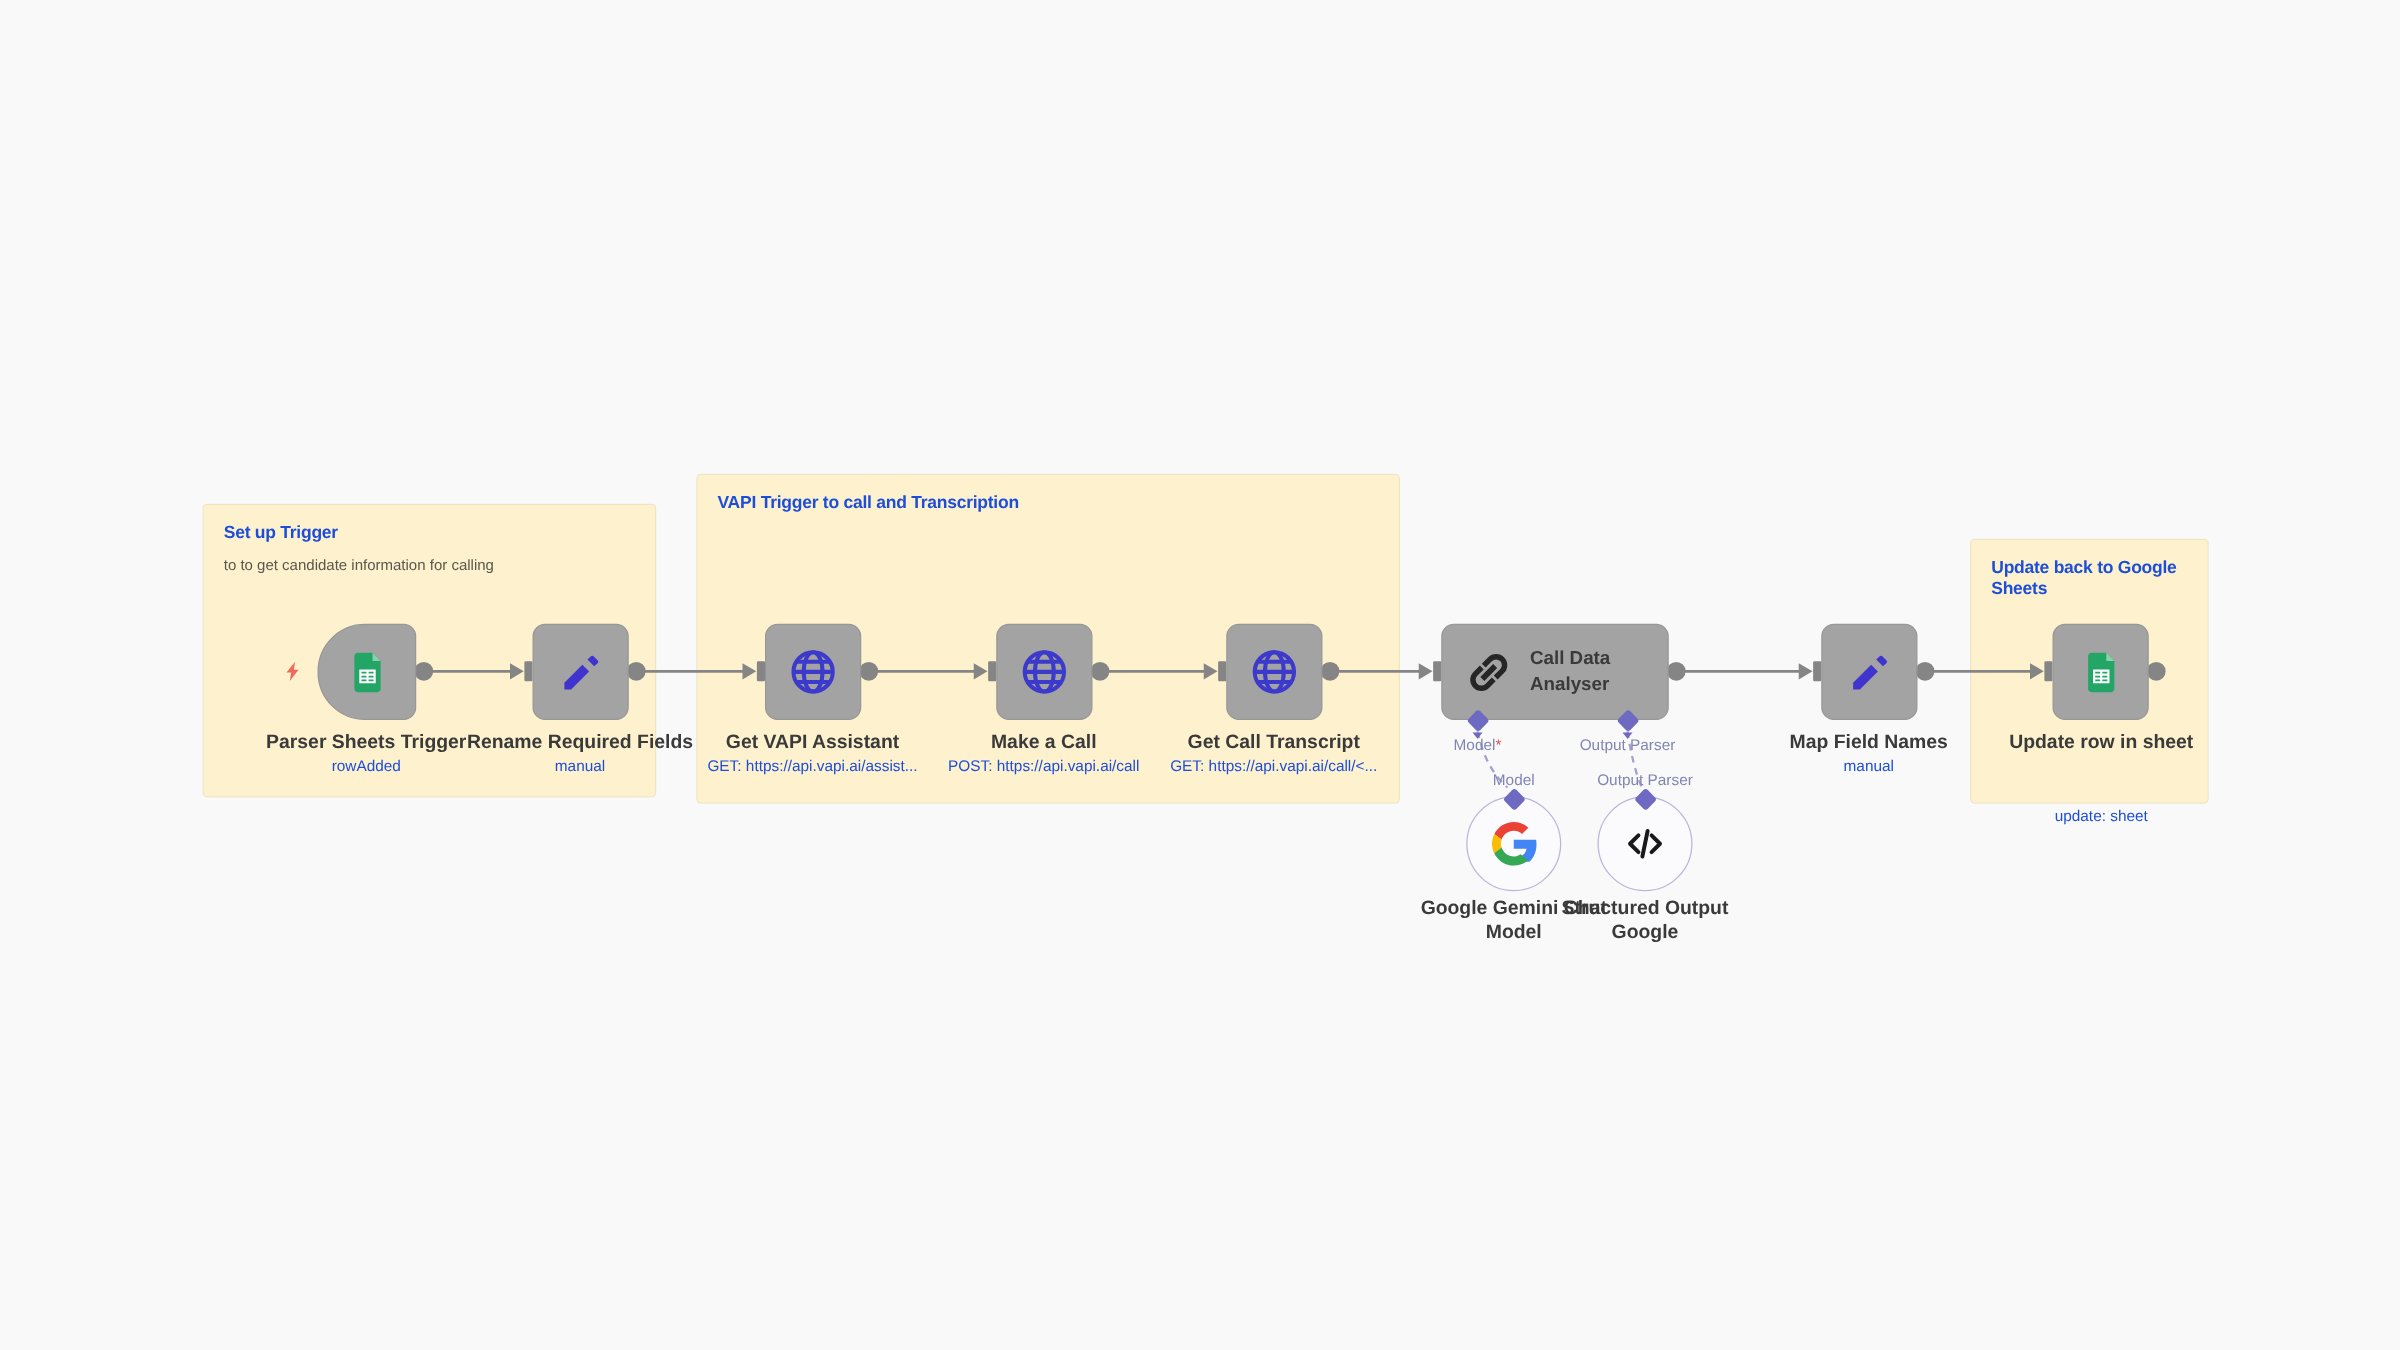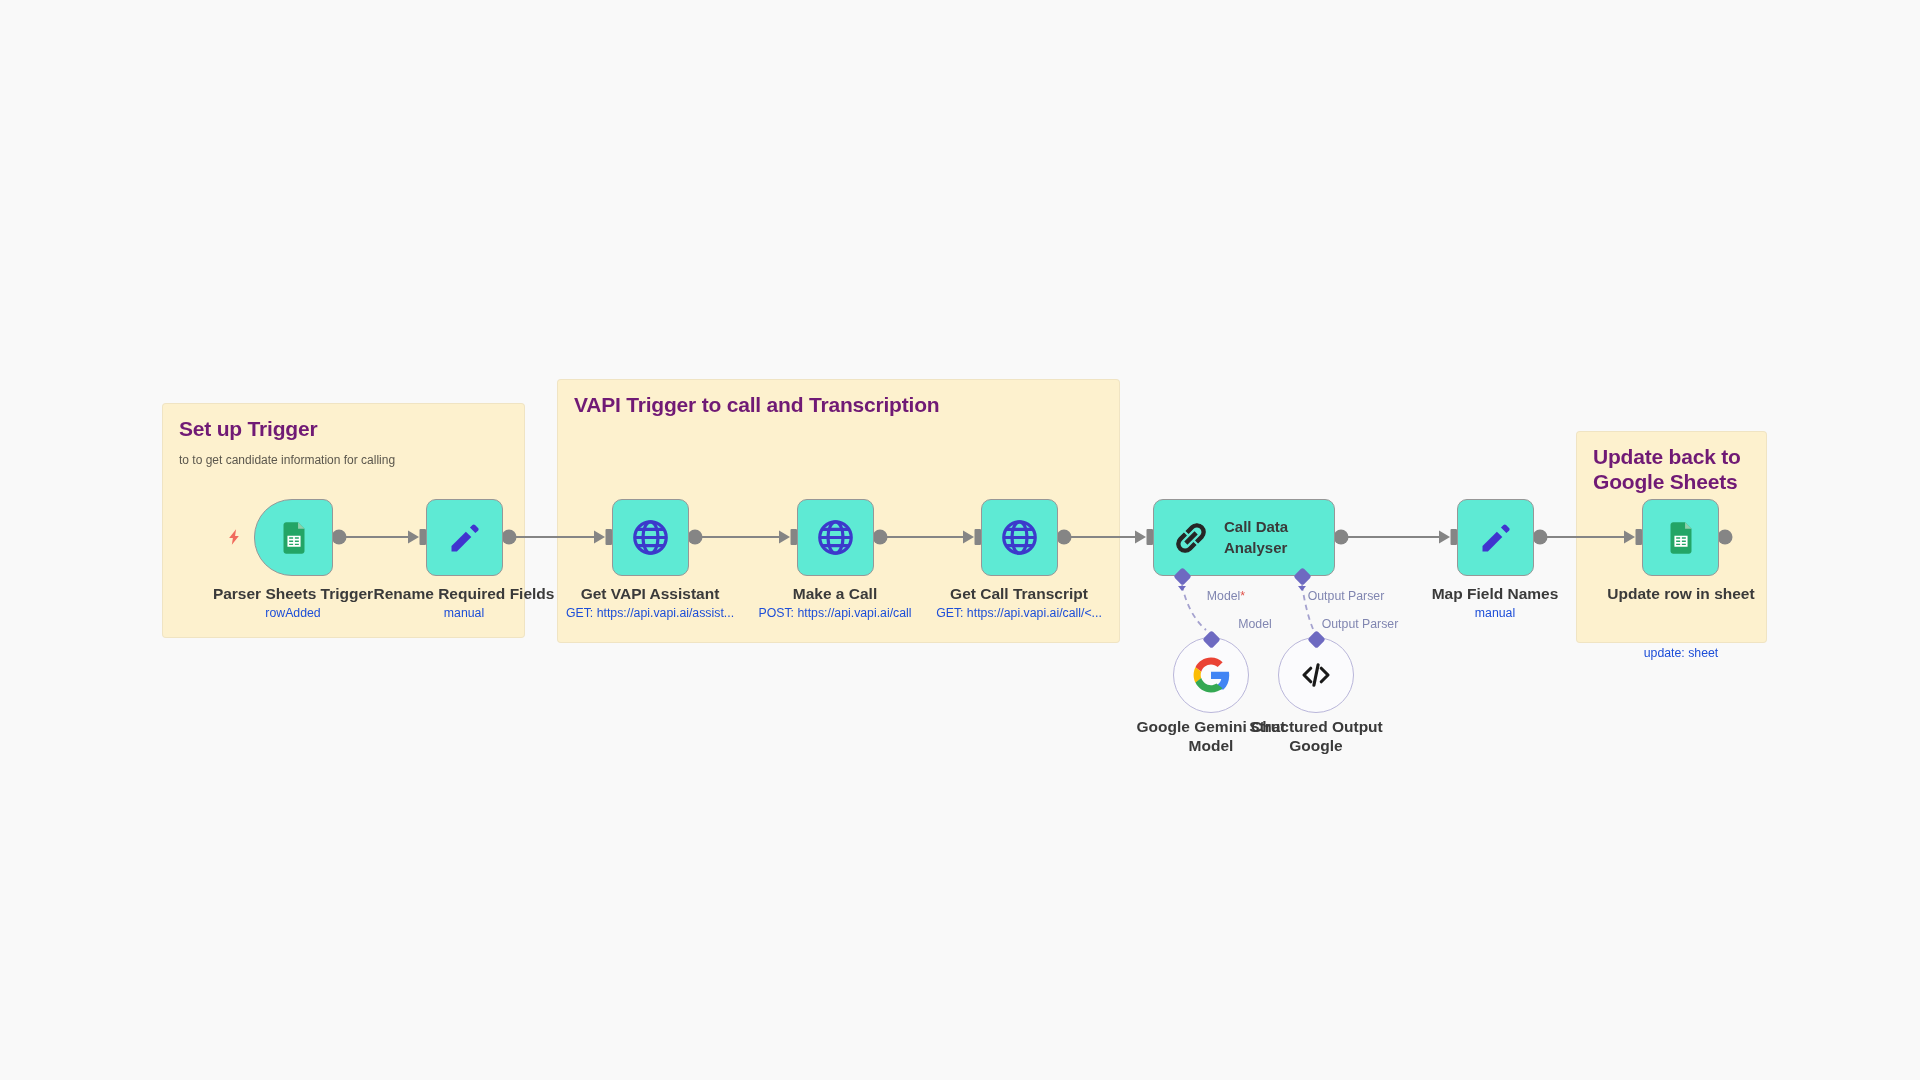--- a/index.html
+++ b/index.html
@@ -14,23 +14,23 @@
   
   .sticky {
     position: absolute;
     background: #fdf1ce;
     border: 1px solid rgba(0,0,0,0.05);
     border-radius: 4px;
     padding: 13px 16px;
     z-index: 1;
   }
   .sticky-title {
-    font-size: 21px;
+    font-size: 14px;
     font-weight: 700;
-    color: #701a75;
+    color: #1d4ed8;
     line-height: 1.18;
     letter-spacing: -0.2px;
   }
   .sticky-sub {
     font-size: 12px;
     color: #5b574d;
     margin-top: 11px;
   }
 
   
@@ -39,21 +39,21 @@
     left: 0; top: 0;
     width: 1920px; height: 1080px;
     z-index: 2;
   }
 
   
   .node {
     position: absolute;
     top: 499px;
     width: 77px; height: 77px;
-    background: #5eead4;
+    background: #a3a3a3;
     border: 1.7px solid #979797;
     border-radius: 10px;
     display: flex;
     align-items: center;
     justify-content: center;
     z-index: 3;
   }
   .node.trigger { border-radius: 38px 10px 10px 38px; }
   .node.wide {
     width: 182px;
@@ -131,21 +131,20 @@
     border-top: 5.5px solid #6e6ac1;
     z-index: 4;
   }
   .port-label {
     position: absolute;
     transform: translateX(-50%);
     font-size: 12.3px;
     color: #8186b1;
     white-space: nowrap;
     z-index: 3;
-    margin-left: 44px;
   }
   .req-mark { color: #e05148; }
 
   .bolt {
     position: absolute;
     left: 226px; top: 526px;
     width: 18px; height: 22px;
     z-index: 3;
   }
   .icon-box { display: flex; align-items: center; justify-content: center; }

